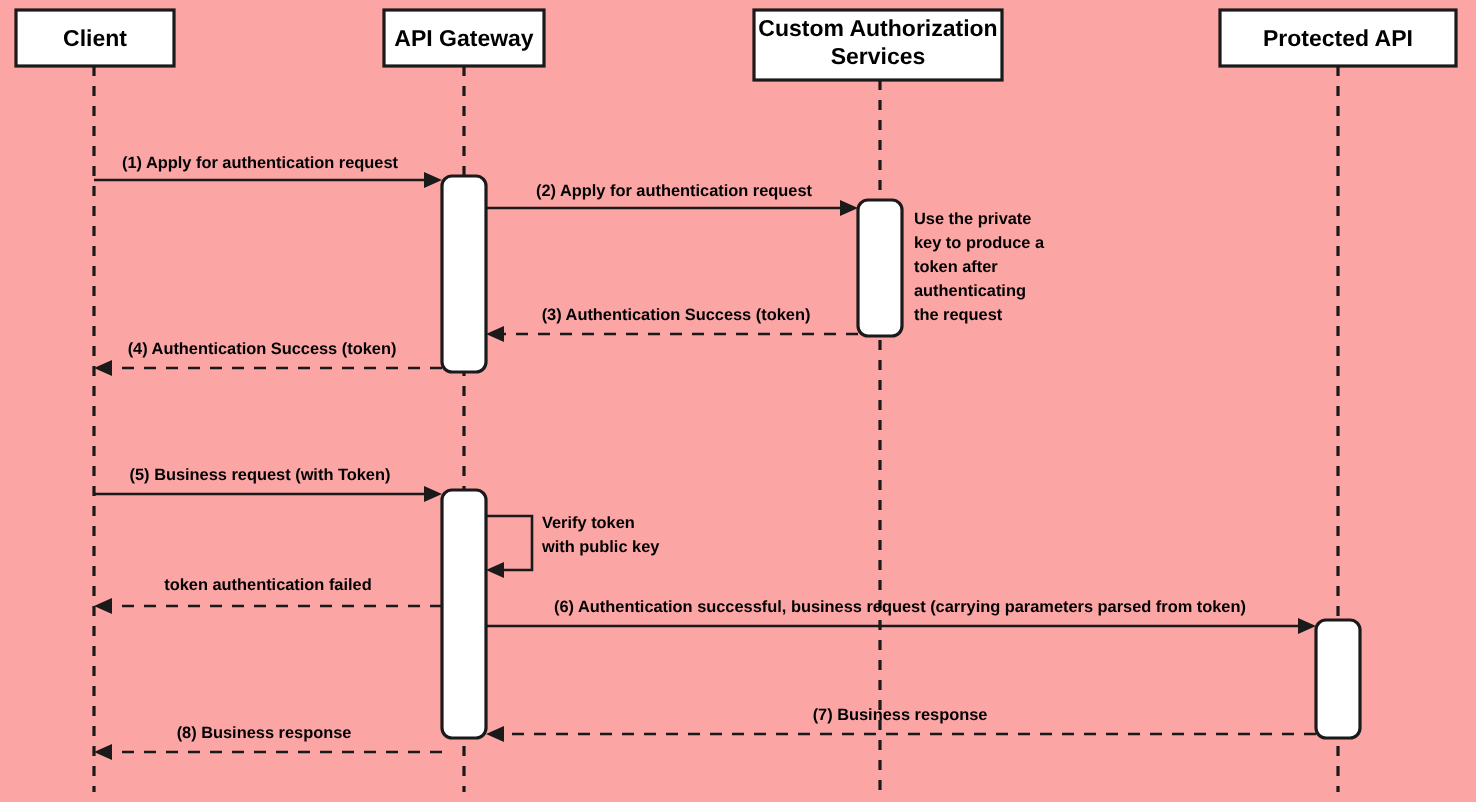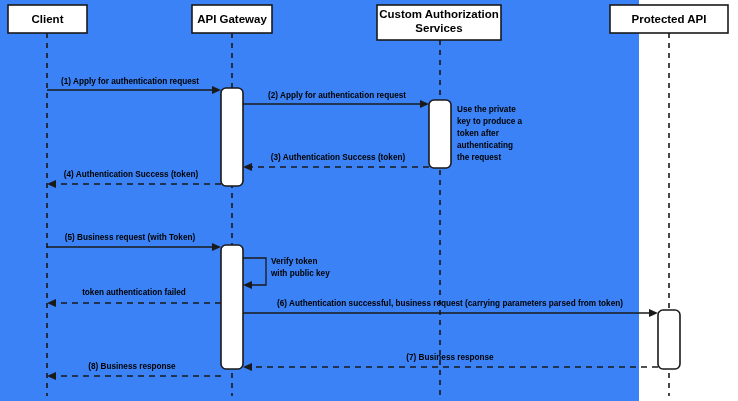--- a/index.html
+++ b/index.html
@@ -8,23 +8,23 @@
     background: #ffffff;
   }
   body {
     width: 738px;
     height: 401px;
     font-family: "Liberation Sans", sans-serif;
     overflow: hidden;
   }
   #diagram-root {
     position: relative;
-    width: 639px;
+    width: 738px;
     height: 401px;
-    background: #3b82f6;
+    background: #fca5a5;
   }
   svg#seq {
     display: block;
     width: 738px;
     height: 401px;
   }
   .participant-box {
     fill: #ffffff;
     stroke: #1a1a1a;
     stroke-width: 1.6;

